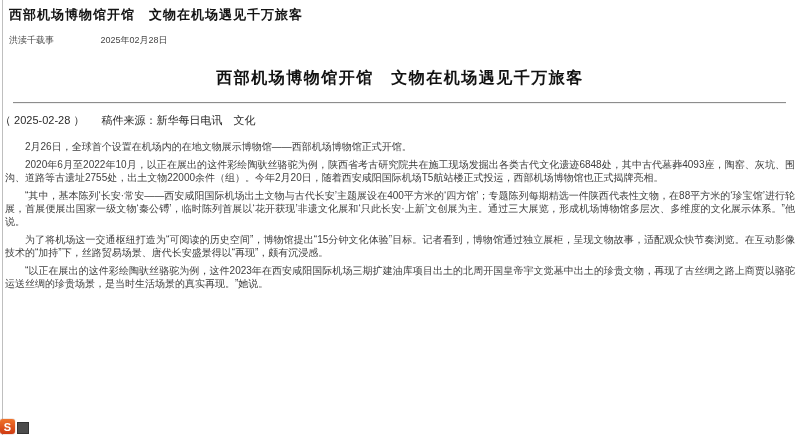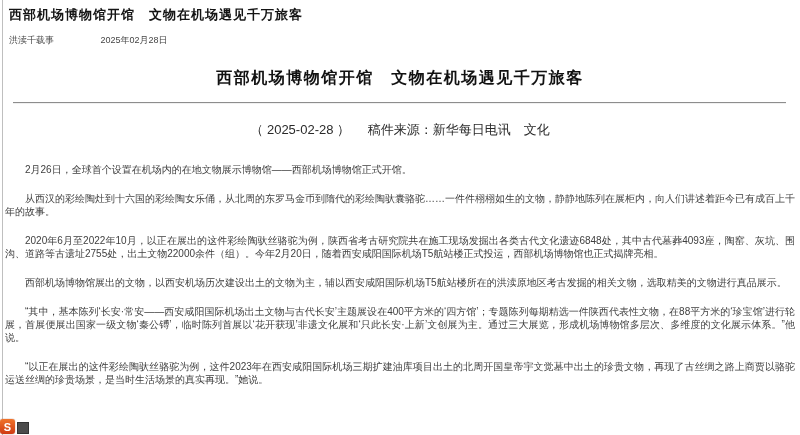--- a/index.html
+++ b/index.html
@@ -10,27 +10,27 @@
   }
   .left-edge{position:absolute;left:2px;top:0;bottom:0;width:1px;background:#bfbfbf;}
   
   .doc-header{padding:6px 10px 0 9px;}
   .doc-title{margin:0;font-size:13px;font-weight:bold;color:#141414;letter-spacing:1px;}
   .doc-meta{margin-top:10px;font-size:9px;color:#454545;}
   .doc-meta .date{margin-left:44px;text-align:right;}
   
   .article-title{margin:21px 0 0 0;text-align:center;font-size:16px;font-weight:bold;color:#121212;letter-spacing:1.5px;}
   .rule{margin:13px 14px 0 13px;height:0;border-top:1px solid #8d8d8d;box-shadow:0 1px 0 rgba(0,0,0,0.06);}
-  .article-meta{margin-top:18px;text-align:center;font-size:13px;color:#2a2a2a;}
+  .article-meta{margin-top:10px;text-align:left;font-size:11px;color:#2a2a2a;}
   .article-meta .src{margin-left:14px;}
   .article-body{
     padding:8px 5px 0 5px;font-size:10px;line-height:13px;color:#3e3e3e;
     text-align:justify;
   }
-  .article-body p{margin:16px 0 5px 0;text-indent:2em;}
+  .article-body p{margin:4px 0 5px 0;text-indent:2em;}
   
   .ime{position:absolute;left:0;bottom:1px;display:flex;align-items:flex-end;}
   .ime-s{
     width:15px;height:15px;border-radius:3px;
     background:linear-gradient(#f0742b,#cf3a12);
     color:#fff;font-size:11px;font-weight:bold;
     display:flex;align-items:center;justify-content:center;
     box-shadow:0 0 1px #7a2408;
   }
   .ime-kb{width:12px;height:12px;margin-left:2px;background:#4c4c4c;border:1px solid #333;box-sizing:border-box;}
@@ -50,24 +50,23 @@
 
 <main>
   <h2 class="article-title">西部机场博物馆开馆　文物在机场遇见千万旅客</h2>
   <div class="rule"></div>
   <div class="article-meta">
     <span>（ 2025-02-28 ）</span>
     <span class="src">稿件来源：新华每日电讯　文化</span>
   </div>
   <div class="article-body">
       <p>2月26日，全球首个设置在机场内的在地文物展示博物馆——西部机场博物馆正式开馆。</p>
-      <p>从西汉的彩绘陶灶到十六国的彩绘陶女乐俑，从北周的东罗马金币到隋代的彩绘陶驮囊骆驼……一件件栩栩如生的文物，静静地陈列在展柜内，向人们讲述着距今已有成百上千年的故事。</p>
       <p>2020年6月至2022年10月，以正在展出的这件彩绘陶驮丝骆驼为例，陕西省考古研究院共在施工现场发掘出各类古代文化遗迹6848处，其中古代墓葬4093座，陶窑、灰坑、围沟、道路等古遗址2755处，出土文物22000余件（组）。今年2月20日，随着西安咸阳国际机场T5航站楼正式投运，西部机场博物馆也正式揭牌亮相。</p>
-      <p>西部机场博物馆展出的文物，以西安机场历次建设出土的文物为主，辅以西安咸阳国际机场T5航站楼所在的洪渎原地区考古发掘的相关文物，选取精美的文物进行真品展示。</p>
       <p>“其中，基本陈列‘长安·常安——西安咸阳国际机场出土文物与古代长安’主题展设在400平方米的‘四方馆’；专题陈列每期精选一件陕西代表性文物，在88平方米的‘珍宝馆’进行轮展，首展便展出国家一级文物‘秦公镈’，临时陈列首展以‘花开获现’非遗文化展和‘只此长安·上新’文创展为主。通过三大展览，形成机场博物馆多层次、多维度的文化展示体系。”他说。</p>
+      <p>为了将机场这一交通枢纽打造为“可阅读的历史空间”，博物馆提出“15分钟文化体验”目标。记者看到，博物馆通过独立展柜，呈现文物故事，适配观众快节奏浏览。在互动影像技术的“加持”下，丝路贸易场景、唐代长安盛景得以“再现”，颇有沉浸感。</p>
       <p>“以正在展出的这件彩绘陶驮丝骆驼为例，这件2023年在西安咸阳国际机场三期扩建油库项目出土的北周开国皇帝宇文觉墓中出土的珍贵文物，再现了古丝绸之路上商贾以骆驼运送丝绸的珍贵场景，是当时生活场景的真实再现。”她说。</p>
     </div>
 </main>
 
 <div class="ime">
   <div class="ime-s">S</div>
   <div class="ime-kb"></div>
 </div>
 
 </body></html>

